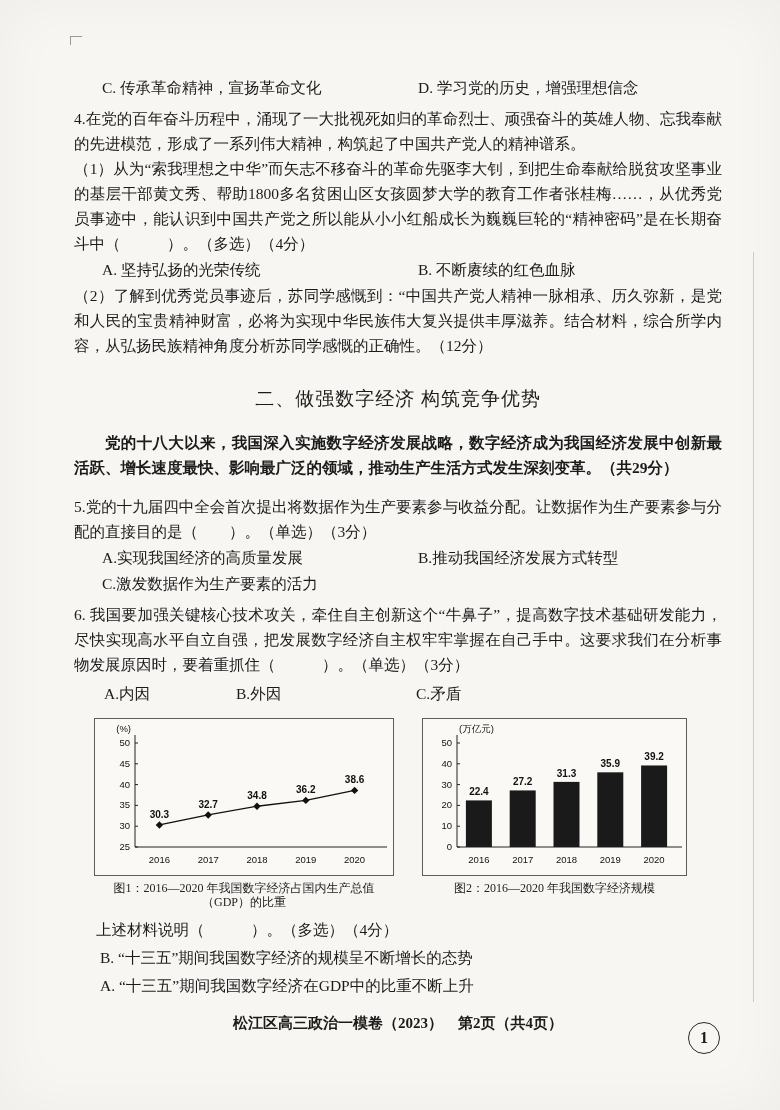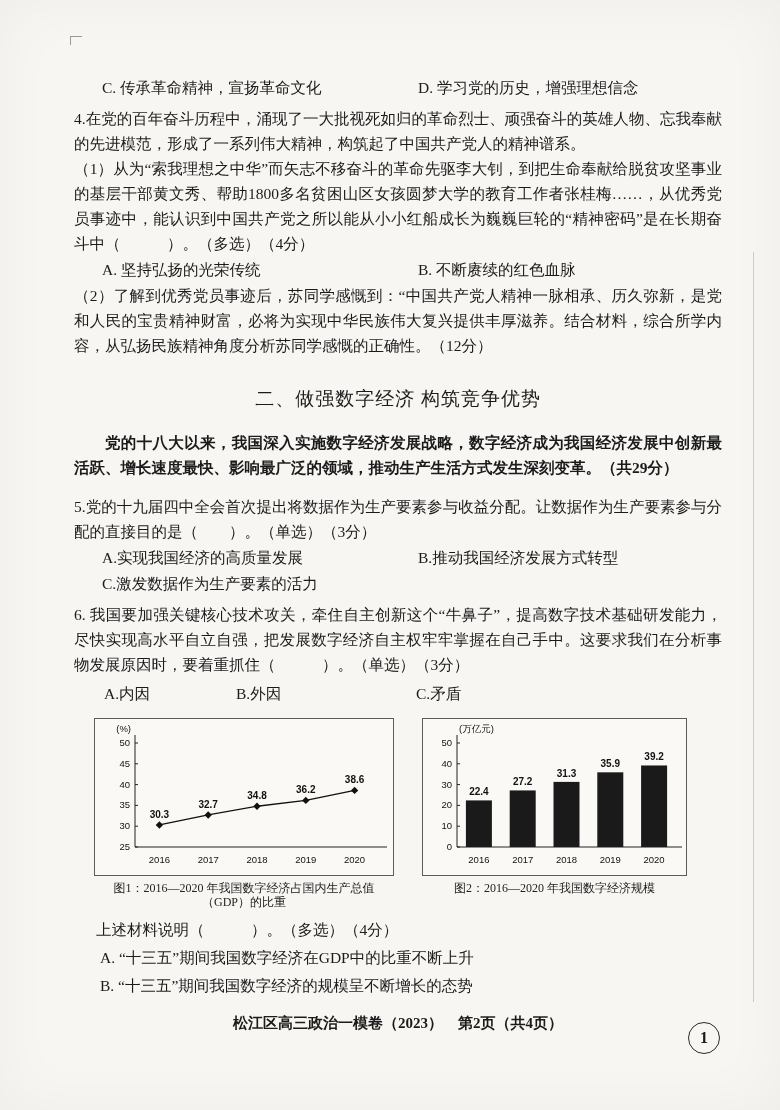--- a/index.html
+++ b/index.html
@@ -167,18 +167,18 @@
             <rect x="216.1" y="44.464" width="26" height="81.536" fill="#1a1a1a"></rect>
             <text class="dl" x="229.1" y="39.464" text-anchor="middle">39.2</text>
             <text class="tk" x="229.1" y="142" text-anchor="middle">2020</text>
           </svg>
       </div>
       <figcaption class="chart-caption">图2：2016—2020 年我国数字经济规模</figcaption>
     </figure>
   </div>
 
   <p class="sub-question">上述材料说明（　　　）。（多选）（4分）</p>
+  <p class="ans-line">B. “十三五”期间我国数字经济的规模呈不断增长的态势</p>
   <p class="ans-line">A. “十三五”期间我国数字经济在GDP中的比重不断上升</p>
-  <p class="ans-line">B. “十三五”期间我国数字经济的规模呈不断增长的态势</p>
 
   <div class="footer">松江区高三政治一模卷（2023）　第2页（共4页）</div>
   <div class="page-badge">1</div>
 </div>
 
 </body></html>

